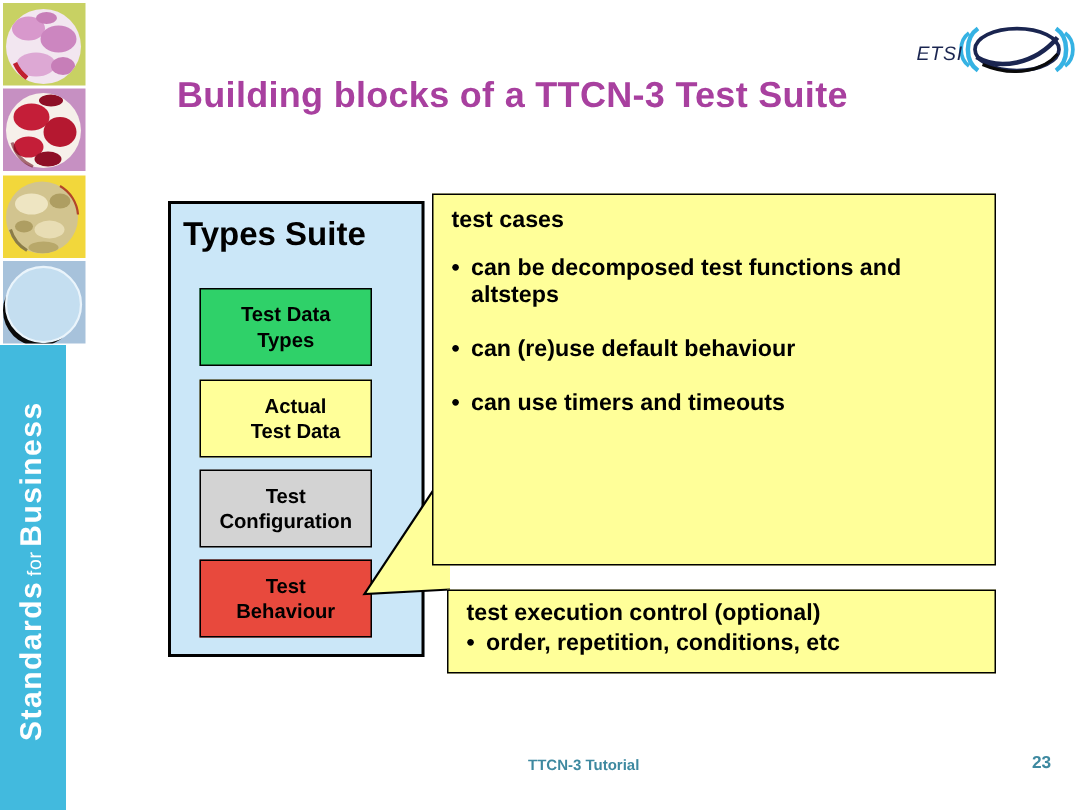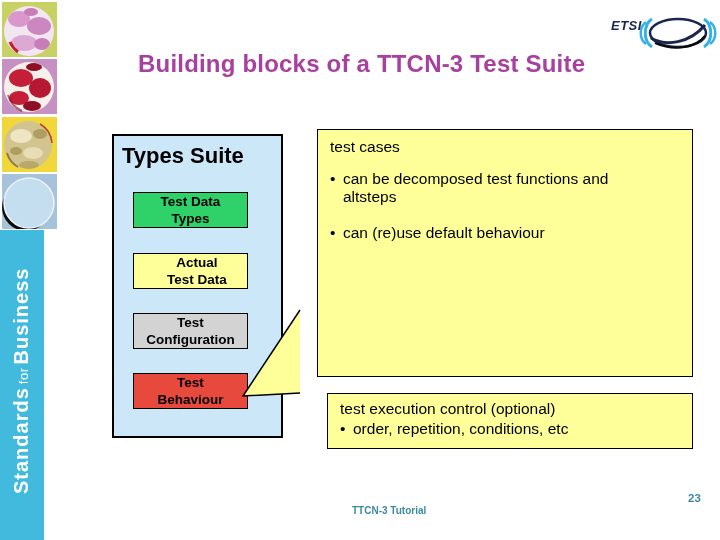--- a/index.html
+++ b/index.html
@@ -17,60 +17,60 @@
   .cyan-strip{position:absolute;left:0;top:230px;width:44px;height:310px;background:var(--sidebar_cyan);}
   .v-text{
     position:absolute;left:10px;top:494px;width:262px;height:26px;
     transform:rotate(-90deg);transform-origin:0 0;
     color:#fff;font-weight:bold;font-size:20px;letter-spacing:1px;white-space:nowrap;
   }
   .v-text .for{font-size:13px;font-weight:normal;letter-spacing:0.5px;margin:0 3px;}
   
   .title{
     position:absolute;left:118px;top:50px;width:560px;
-    font-size:24px;font-weight:bold;color:var(--title);letter-spacing:0.2px;margin-left:20px;
+    font-size:24px;font-weight:bold;color:var(--title);letter-spacing:0.2px;
   }
   .etsi-text{
-    position:absolute;left:611px;top:18px;
-    font-size:13px;font-weight:bold;font-style:italic;color:var(--logo_navy);letter-spacing:0.5px;z-index:5;text-align:center;
+    position:absolute;left:611px;top:28px;
+    font-size:13px;font-weight:normal;font-style:italic;color:var(--logo_navy);letter-spacing:0.5px;z-index:5;text-align:center;
   }
   .etsi-globe{position:absolute;left:636px;top:12px;width:84px;height:42px;z-index:4;}
   
   .container{
     position:absolute;left:112px;top:134px;width:171px;height:304px;
     background:var(--container_blue);border:2px solid #000;box-sizing:border-box;z-index:1;
   }
   .container-title{margin:7px 0 0 8px;font-size:22px;font-weight:bold;color:#000;}
   .block{
-    position:absolute;left:19px;width:115px;height:36px;box-sizing:border-box;
+    position:absolute;left:19px;width:115px;height:52px;box-sizing:border-box;
     border:1.5px solid #000;display:flex;flex-direction:column;align-items:center;justify-content:center;
     font-size:13.5px;font-weight:bold;line-height:17px;text-align:center;color:#000;
   }
   .b1{top:56px;background:var(--block_green);}
   .b2{top:117px;background:var(--block_yellow);padding-left:13px;}
   .b3{top:177px;background:var(--block_gray);}
   .b4{top:237px;background:var(--block_red);}
   
   .tail-svg{position:absolute;left:230px;top:280px;width:80px;height:130px;z-index:2;}
   
   .callout{
     background:var(--callout_yellow);border:1.5px solid #000;box-sizing:border-box;
-    position:absolute;color:#000;font-weight:normal;z-index:3;margin-left:29px;
+    position:absolute;color:#000;font-weight:bold;z-index:3;
   }
   .co-top{left:288px;top:129px;width:376px;height:248px;padding:6px 10px 4px 12px;font-size:15.5px;}
   .co-bottom{left:298px;top:393px;width:366px;height:56px;padding:5px 10px 4px 12px;font-size:15.5px;line-height:20px;}
   .co-heading{line-height:18px;margin:2px 0 14px 0;}
   .co-heading2{line-height:20px;}
   .bullet{position:relative;padding-left:13px;line-height:18px;margin-bottom:18px;}
   .bullet::before{content:"\2022";position:absolute;left:0;top:0;}
   .bullet .bl{display:block;}
   .co-bottom .bullet{margin-bottom:0;line-height:20px;}
   
   .footer-title{position:absolute;left:352px;top:505px;font-size:10px;font-weight:600;color:var(--footer_teal);}
-  .footer-page{position:absolute;left:688px;top:492px;font-size:11.5px;font-weight:bold;color:var(--footer_teal);}
+  .footer-page{position:absolute;left:688px;top:503px;font-size:11.5px;font-weight:bold;color:var(--footer_teal);}
 </style>
 </head>
 <body>
 
 <div class="slide">
 
   <div class="globe-sq sq1">
     <svg viewBox="0 0 55 55">
       <defs>
           <clipPath id="g1c">
@@ -175,20 +175,23 @@
 
   <div class="callout co-top">
     <div class="co-heading">test cases</div>
     <div class="bullet">
       <span class="bl">can be decomposed test functions and</span>
       <span class="bl">altsteps</span>
     </div>
     <div class="bullet">
       <span class="bl">can (re)use default behaviour</span>
     </div>
+    <div class="bullet">
+      <span class="bl">can use timers and timeouts</span>
+    </div>
   </div>
 
   <div class="callout co-bottom">
     <div class="co-heading2">test execution control (optional)</div>
     <div class="bullet">
       <span class="bl">order, repetition, conditions, etc</span>
     </div>
   </div>
 
   <div class="footer-title">TTCN-3 Tutorial</div>

